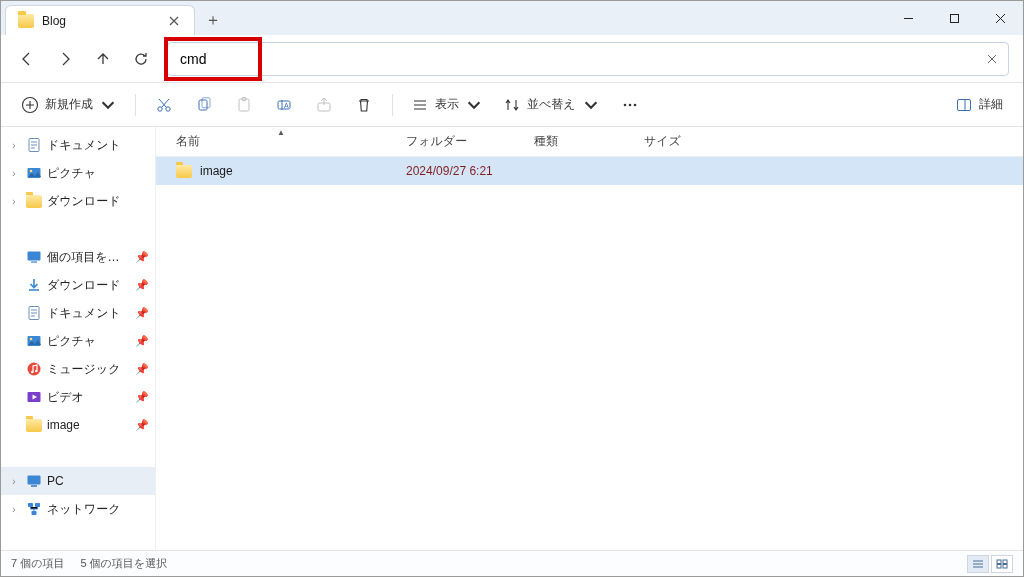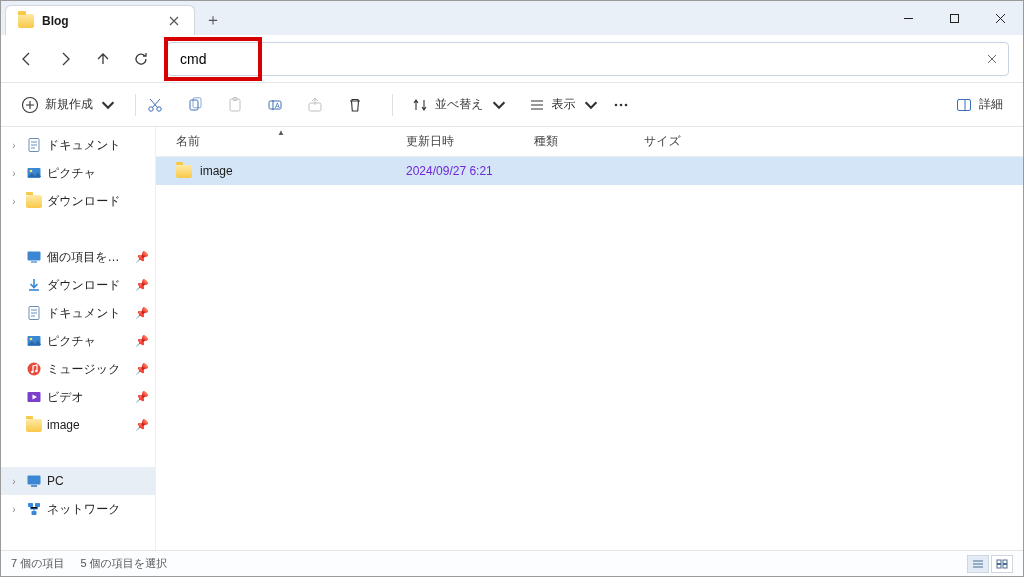--- a/index.html
+++ b/index.html
@@ -1,20 +1,20 @@
 <!DOCTYPE html>
 <html><head>
 <meta charset="utf-8">
 <style>
 * { margin: 0; padding: 0; box-sizing: border-box; font-family: "Segoe UI", "Yu Gothic UI", Meiryo, sans-serif; }
 body { background: #fff; width: 1024px; height: 577px; overflow: hidden; font-size: 12px; color: #1a1a1a; }
 .window { width: 100%; height: 100%; display: flex; flex-direction: column; background: #f5f8fc; border: 1px solid #9a9a9a; }
 
 .titlebar { height: 34px; display: flex; align-items: stretch; background: #eaf0f7; }
-.tab { display: flex; align-items: center; gap: 8px; padding: 0 10px 0 12px; background: #fff; border-top-left-radius: 6px; border-top-right-radius: 6px; margin: 4px 0 0 4px; min-width: 190px; border: 1px solid #d0d7e0; border-bottom: none; font-weight: bold; }
+.tab { display: flex; align-items: center; gap: 8px; padding: 0 10px 0 12px; background: #fff; border-top-left-radius: 6px; border-top-right-radius: 6px; margin: 4px 0 0 4px; min-width: 190px; border: 1px solid #d0d7e0; border-bottom: none; }
 .tab .folder-ic { width: 16px; height: 14px; background: linear-gradient(#ffe9a6,#f7c948); border-radius: 2px; position: relative; }
 .tab .folder-ic::before { content:""; position:absolute; top:-3px; left:0; width:8px; height:4px; background:#f7c948; border-radius:1px 1px 0 0;}
 .tab .title { flex:1; font-size: 12px; }
 .tab .close { width: 20px; height:20px; display:flex; align-items:center; justify-content:center; color:#555; border-radius:3px;}
 .newtab { width: 36px; display:flex; align-items:center; justify-content:center; color:#555; font-size:16px; margin-top:4px;}
 .titlebar-spacer { flex:1; }
 .win-controls { display:flex; }
 .win-btn { width:46px; display:flex; align-items:center; justify-content:center; color:#222;}
 .win-btn svg { width:11px; height:11px; }
 
@@ -23,21 +23,21 @@
 .nav-btn svg { width:16px; height:16px; }
 .addrwrap { flex:1; display:flex; align-items:center; height:34px; border:1px solid #c7d4e3; border-radius:4px; background:#fff; margin: 0 6px; position:relative;}
 .addrwrap input { border:none; outline:none; flex:1; padding: 0 12px; font-size:14px; height:100%; background:transparent;}
 .addrwrap .clear { width:32px; display:flex; align-items:center; justify-content:center; color:#666;}
 .highlight-box { position:absolute; left:-4px; top:-6px; width:98px; height:44px; border:4px solid #d60000; pointer-events:none; z-index:5;}
 .searchwrap { width: 232px; height:34px; display:flex; align-items:center; border:1px solid #e0e6ee; border-radius:4px; background:#fbfdff; padding: 0 10px; color:#8a8f96;}
 .searchwrap input { border:none; outline:none; flex:1; background:transparent; font-size:13px; color:#555;}
 .searchwrap .sicon { width:16px; height:16px; color:#666;}
 
 .toolbar { height: 44px; background:#fff; display:flex; align-items:center; padding: 0 12px; gap: 4px; border-bottom: 1px solid #e5e5e5;}
-.tool-btn { height:32px; display:flex; align-items:center; justify-content:flex-start; gap:6px; padding: 0 8px; border-radius:4px; color:#333; font-size:12px;}
+.tool-btn { height:32px; display:flex; align-items:center; justify-content:center; gap:6px; padding: 0 8px; border-radius:4px; color:#333; font-size:12px;}
 .tool-btn.icon-only { width:36px; padding:0; }
 .tool-btn.disabled { color:#bfbfbf; }
 .tool-sep { width:1px; height:22px; background:#e0e0e0; margin: 0 6px;}
 .tool-btn svg { width:18px; height:18px; }
 .chev { width:10px; height:10px; }
 .toolbar-spacer { flex:1; }
 
 .body { flex:1; display:flex; background:#fff; min-height:0;}
 
 .sidebar { width:155px; border-right:1px solid #eceff3; overflow-y:auto; padding: 4px 0;}
@@ -52,21 +52,21 @@
 
 .main { flex:1; display:flex; flex-direction:column; min-width:0;}
 .colheaders { height:30px; display:flex; align-items:center; border-bottom:1px solid #eceff3; font-size:12px; color:#444; padding-left: 10px;}
 .colheaders .col { padding: 0 10px; position:relative;}
 .col-name { width:230px;} .col-date { width:128px;} .col-type { width:110px;} .col-size { width:70px;}
 .col-name .sort-ind { position:absolute; left:50%; top:-5px; transform:translateX(-50%); font-size:8px; color:#5b5b5b;}
 .filerow { height:28px; display:flex; align-items:center; padding-left: 10px; font-size:12px;}
 .filerow.selected { background:#d4e5f7; }
 .filerow .cell { padding: 0 10px; }
 .filerow .cn { width:230px; display:flex; align-items:center; gap:8px;}
-.filerow .cd { width:128px; color:#6d28d9;} .filerow .ct { width:110px; color:#444;} .filerow .cs { width:70px;}
+.filerow .cd { width:128px; color:#7f1d1d;} .filerow .ct { width:110px; color:#444;} .filerow .cs { width:70px;}
 .folder-small { width:16px; height:13px; background: linear-gradient(#ffe9a6,#f7c948); border-radius:2px; position:relative;}
 .folder-small::before { content:""; position:absolute; top:-3px; left:0; width:7px; height:3px; background:#f7c948; border-radius:1px 1px 0 0;}
 
 .statusbar { height:26px; border-top:1px solid #e5e5e5; background:#fbfdff; display:flex; align-items:center; padding: 0 10px; font-size:11px; color:#555; gap:16px;}
 .statusbar .spacer { flex:1; }
 .view-toggle { display:flex; gap:2px; }
 .view-toggle .vt { width:22px; height:18px; border:1px solid #cfd6df; display:flex; align-items:center; justify-content:center; background:#fff;}
 .view-toggle .vt.active { background:#e3ecf6; }
 
 .svgicon { width:16px; height:16px; }
@@ -184,32 +184,32 @@
         </svg>
       </div>
     <div class="tool-btn icon-only">
         <svg viewBox="0 0 18 18">
           <path d="M4 5 H14 M6 5 V3.5 H12 V5 M5.5 5 L6.3 15 H11.7 L12.5 5" stroke="currentColor" fill="none" stroke-width="1.1"></path>
         </svg>
       </div>
     <span class="tool-sep"></span>
     <div class="tool-btn">
       <svg viewBox="0 0 18 18">
-          <path d="M5 14 V4 M3 7 L5 4 L7 7 M13 4 V14 M11 11 L13 14 L15 11" stroke="currentColor" stroke-width="1.1" fill="none"></path>
-        </svg>
-      <span>並べ替え</span>
+          <path d="M3 5 H15 M3 9 H15 M3 13 H15" stroke="currentColor" stroke-width="1.2"></path>
+        </svg>
+      <span>表示</span>
       <svg class="chev" viewBox="0 0 10 10">
           <path d="M2 3.5 L5 6.5 L8 3.5" stroke="currentColor" stroke-width="1.2" fill="none"></path>
         </svg>
     </div>
     <div class="tool-btn">
       <svg viewBox="0 0 18 18">
-          <path d="M3 5 H15 M3 9 H15 M3 13 H15" stroke="currentColor" stroke-width="1.2"></path>
-        </svg>
-      <span>表示</span>
+          <path d="M5 14 V4 M3 7 L5 4 L7 7 M13 4 V14 M11 11 L13 14 L15 11" stroke="currentColor" stroke-width="1.1" fill="none"></path>
+        </svg>
+      <span>並べ替え</span>
       <svg class="chev" viewBox="0 0 10 10">
           <path d="M2 3.5 L5 6.5 L8 3.5" stroke="currentColor" stroke-width="1.2" fill="none"></path>
         </svg>
     </div>
     <div class="tool-btn icon-only">
         <svg viewBox="0 0 18 18">
           <circle cx="4" cy="9" r="1.3" fill="currentColor"></circle>
           <circle cx="9" cy="9" r="1.3" fill="currentColor"></circle>
           <circle cx="14" cy="9" r="1.3" fill="currentColor"></circle>
         </svg>
@@ -360,21 +360,21 @@
               <path d="M4.5 6 V8 H11.5 V6 M8 8 V10" stroke="#3b87d4"></path>
             </svg>
           </span>
         <span class="lbl">ネットワーク</span>
       </div>
     </div>
 
     <div class="main">
       <div class="colheaders">
         <div class="col col-name"><span class="sort-ind">▲</span><span>名前</span></div>
-        <div class="col col-date"><span>更新日時</span></div>
+        <div class="col col-date"><span>フォルダー</span></div>
         <div class="col col-type"><span>種類</span></div>
         <div class="col col-size"><span>サイズ</span></div>
       </div>
       <div class="filerow selected">
         <div class="cell cn">
           <span class="folder-small"></span>
           <span>image</span>
         </div>
         <div class="cell cd">2024/09/27 6:21</div>
         <div class="cell cs"></div>

